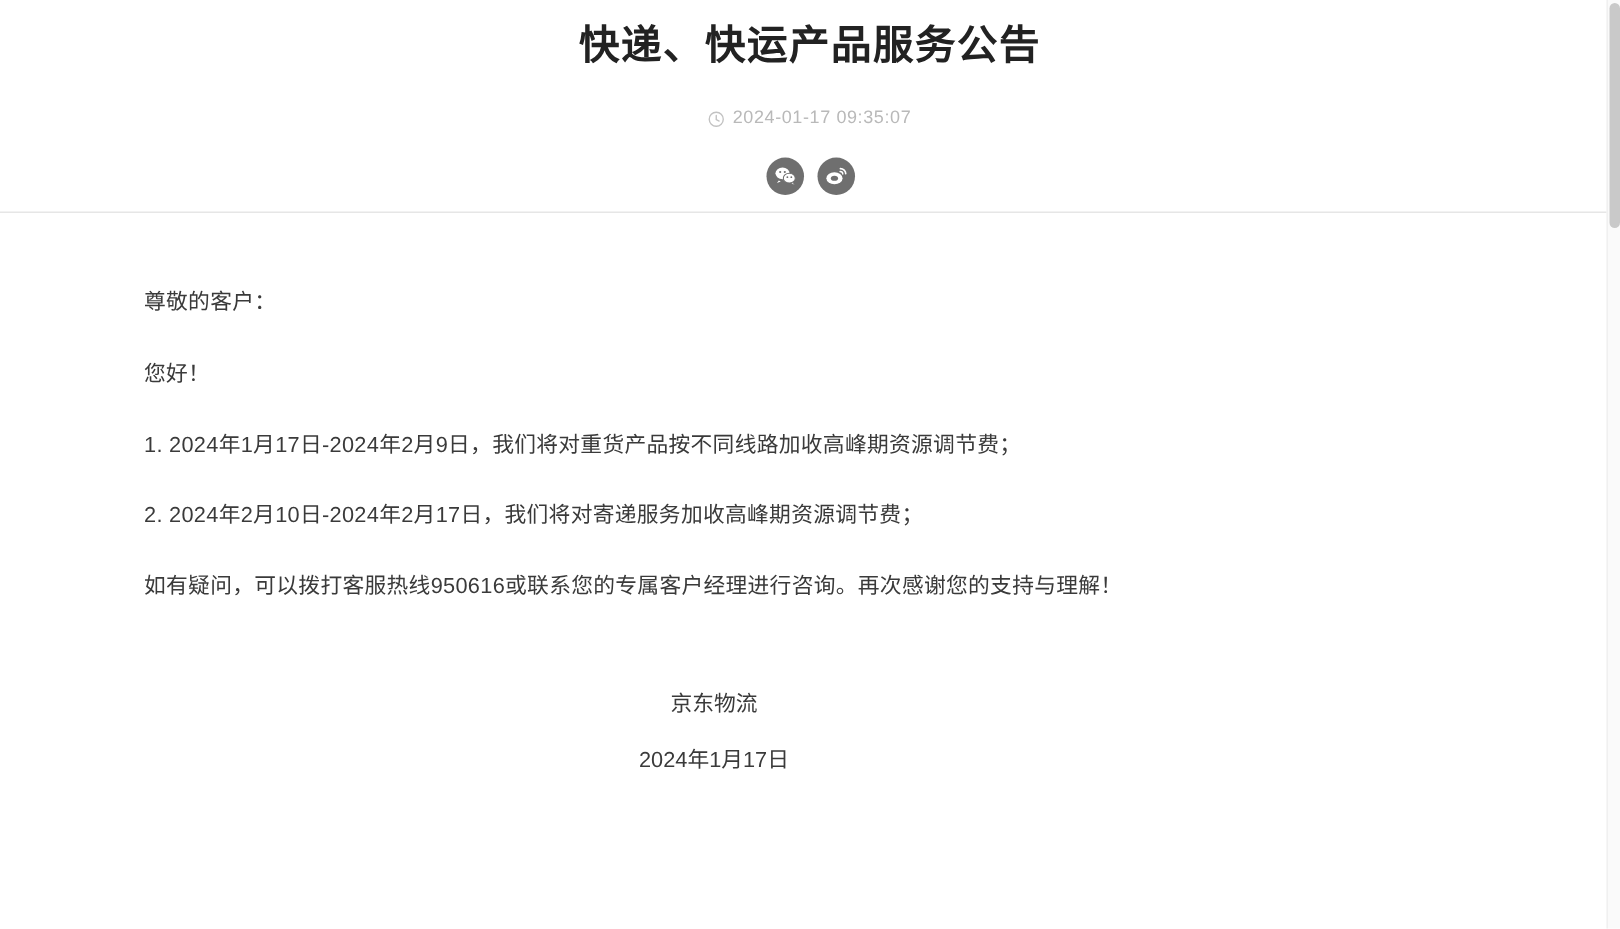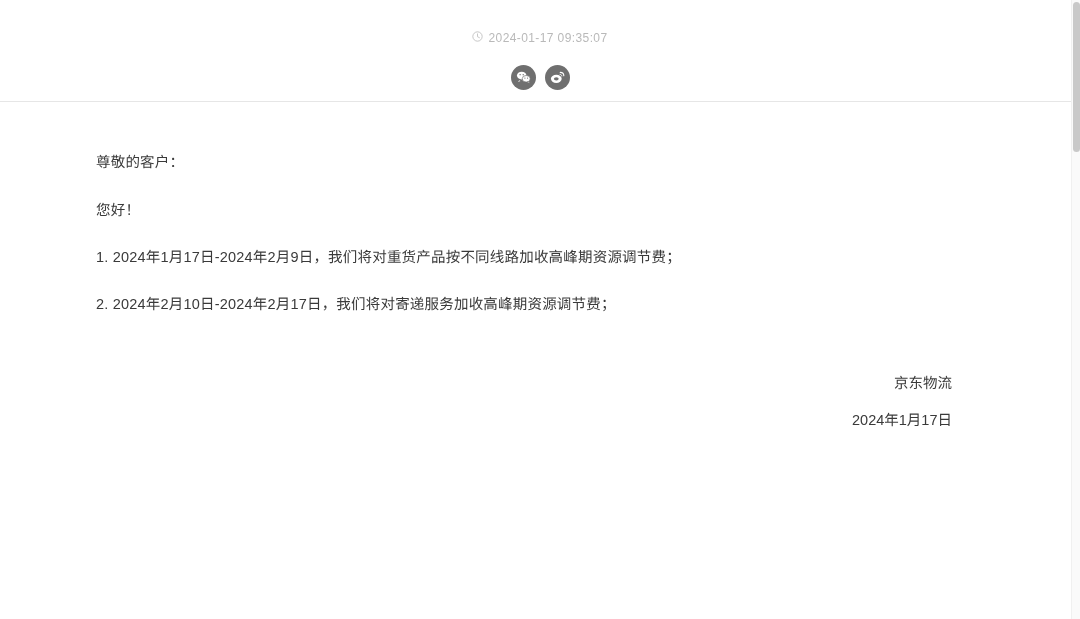--- a/index.html
+++ b/index.html
@@ -30,21 +30,21 @@
     font-size: 27px;
     line-height: 40px;
     font-weight: 700;
     color: #222222;
     letter-spacing: 1px;
     margin: 0;
   }
   .meta-row {
     margin-top: 21px;
     display: flex;
-    align-items: flex-start;
+    align-items: flex-end;
     justify-content: center;
     gap: 5px;
     color: #b9b9b9;
     font-size: 12px;
   }
   .clock-icon {
     display: inline-block;
     width: 11px;
     height: 11px;
     position: relative;
@@ -104,20 +104,21 @@
   .sign-block {
     margin-top: 55px;
     text-align: right;
     padding-right: 128px;
     font-size: 14.5px;
     line-height: 24px;
     color: #3a3a3a;
   }
   .sign-block .sign-line {
     margin: 0 0 13px 0;
+    text-align: center;
   }
   .sign-block .sign-line:last-child {
     margin-bottom: 0;
   }
 
   
   .scrollbar {
     position: absolute;
     top: 0;
     right: 0;
@@ -136,20 +137,21 @@
     border-radius: 4px;
     background: #c9c9c9;
   }
 </style>
 </head>
 <body>
 
 <div class="page">
 
   <div class="article-header">
+    <h1 class="article-title">快递、快运产品服务公告</h1>
 
     <div class="meta-row">
       <span class="clock-icon">
         <svg width="11" height="11" viewBox="0 0 12 12" fill="none" xmlns="http://www.w3.org/2000/svg">
           <circle cx="6" cy="6" r="5.1" stroke="#c2c2c2" stroke-width="1"></circle>
           <path d="M6 3.2V6.2L8.1 7.3" stroke="#c2c2c2" stroke-width="1" stroke-linecap="round"></path>
         </svg>
       </span>
       <span class="meta-date">2024-01-17 09:35:07</span>
     </div>
@@ -178,20 +180,21 @@
     </div>
 
     <div class="divider"></div>
   </div>
 
   <div class="article-body">
     <p class="p-salutation">尊敬的客户：</p>
     <p>您好！</p>
     <p>1. 2024年1月17日-2024年2月9日，我们将对重货产品按不同线路加收高峰期资源调节费；</p>
     <p>2. 2024年2月10日-2024年2月17日，我们将对寄递服务加收高峰期资源调节费；</p>
+    <p>如有疑问，可以拨打客服热线950616或联系您的专属客户经理进行咨询。再次感谢您的支持与理解！</p>
   </div>
 
   <div class="sign-block">
     <p class="sign-line">京东物流</p>
     <p class="sign-line">2024年1月17日</p>
   </div>
 
   <div class="scrollbar">
     <div class="scrollbar-thumb"></div>
   </div>

